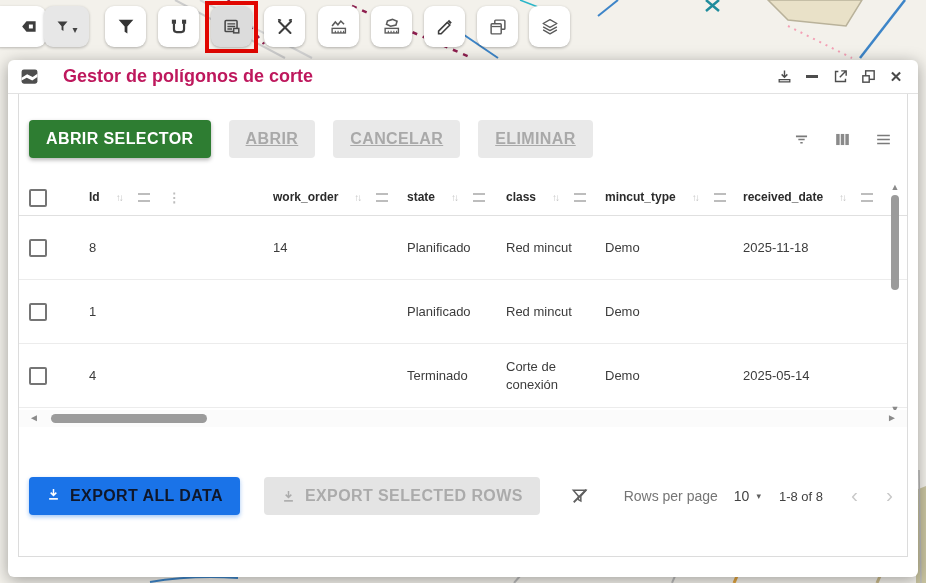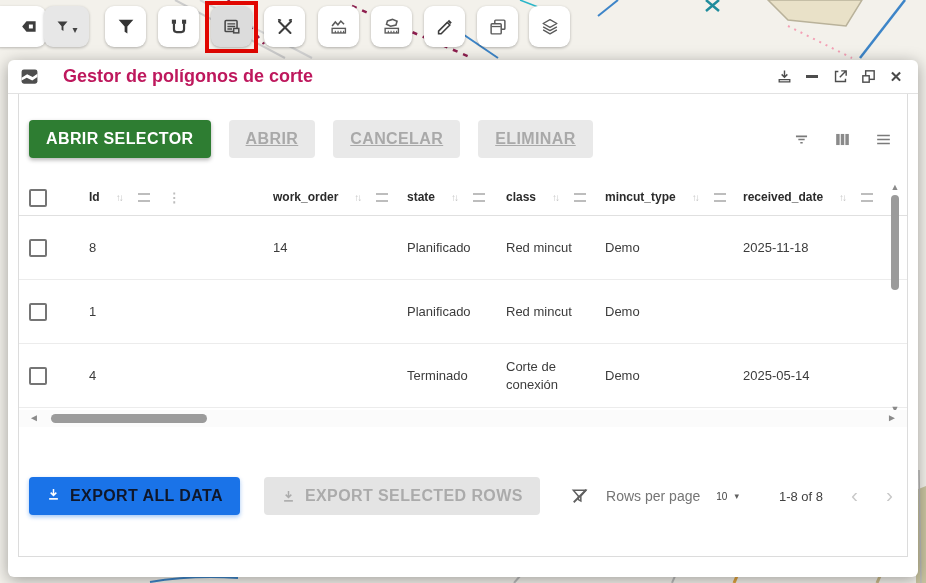--- a/index.html
+++ b/index.html
@@ -88,23 +88,23 @@
 
   
   .tfooter { display:flex; align-items:center; margin-top:50px; padding:0 14px 0 10px; }
   .btn-blue { background:#1a73e8; color:#0f172a; box-shadow:0 2px 4px rgba(26,115,232,.4);
     display:flex; align-items:flex-start; gap:9px; }
   .btn-export-dis { background:#e4e4e4; color:#ababab; margin-left:24px;
     display:flex; align-items:center; gap:9px; }
   .filter-off { margin-left:30px; cursor:pointer; display:flex; }
   .tfooter .spacer { flex:1; }
   .rpp-label { color:#757575; font-size:14px; }
-  .rpp-value { color:#424242; font-size:10px; margin-left:16px; cursor:pointer; }
+  .rpp-value { color:#424242; font-size:14px; margin-left:16px; cursor:pointer; }
   .rpp-caret { color:#5f5f5f; font-size:9px; margin-left:7px; cursor:pointer; }
-  .range { color:#424242; font-size:13px; margin-left:40px; }
+  .range { color:#424242; font-size:13px; margin-left:18px; }
   .pgbtn { color:#c9c9c9; font-size:21px; margin-left:28px; cursor:default;
     line-height:1; padding-bottom:3px; }
 </style>
 </head>
 <body>
 
 <div class="stage">
 
   <svg class="map-bg" width="926" height="583" viewBox="0 0 926 583">
     <rect x="0" y="0" width="926" height="583" fill="#f3f1eb"></rect>

